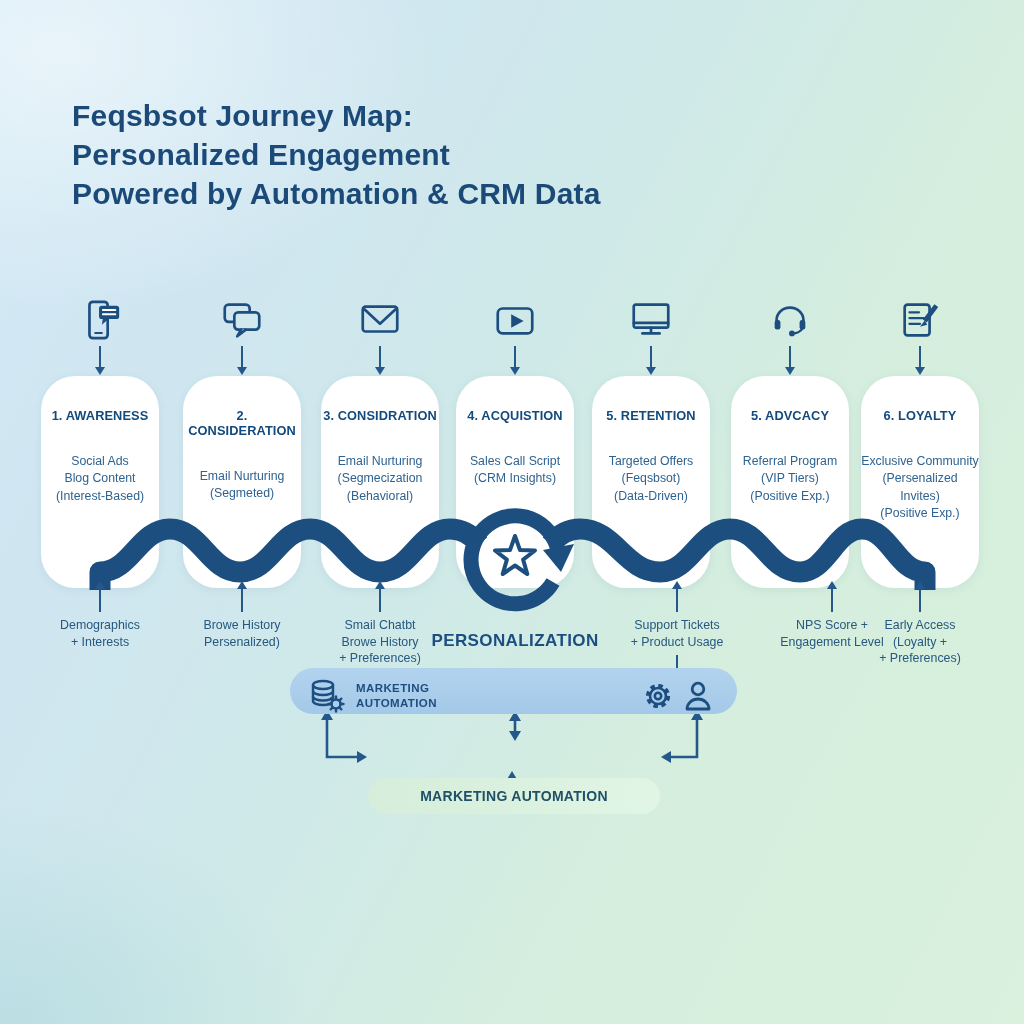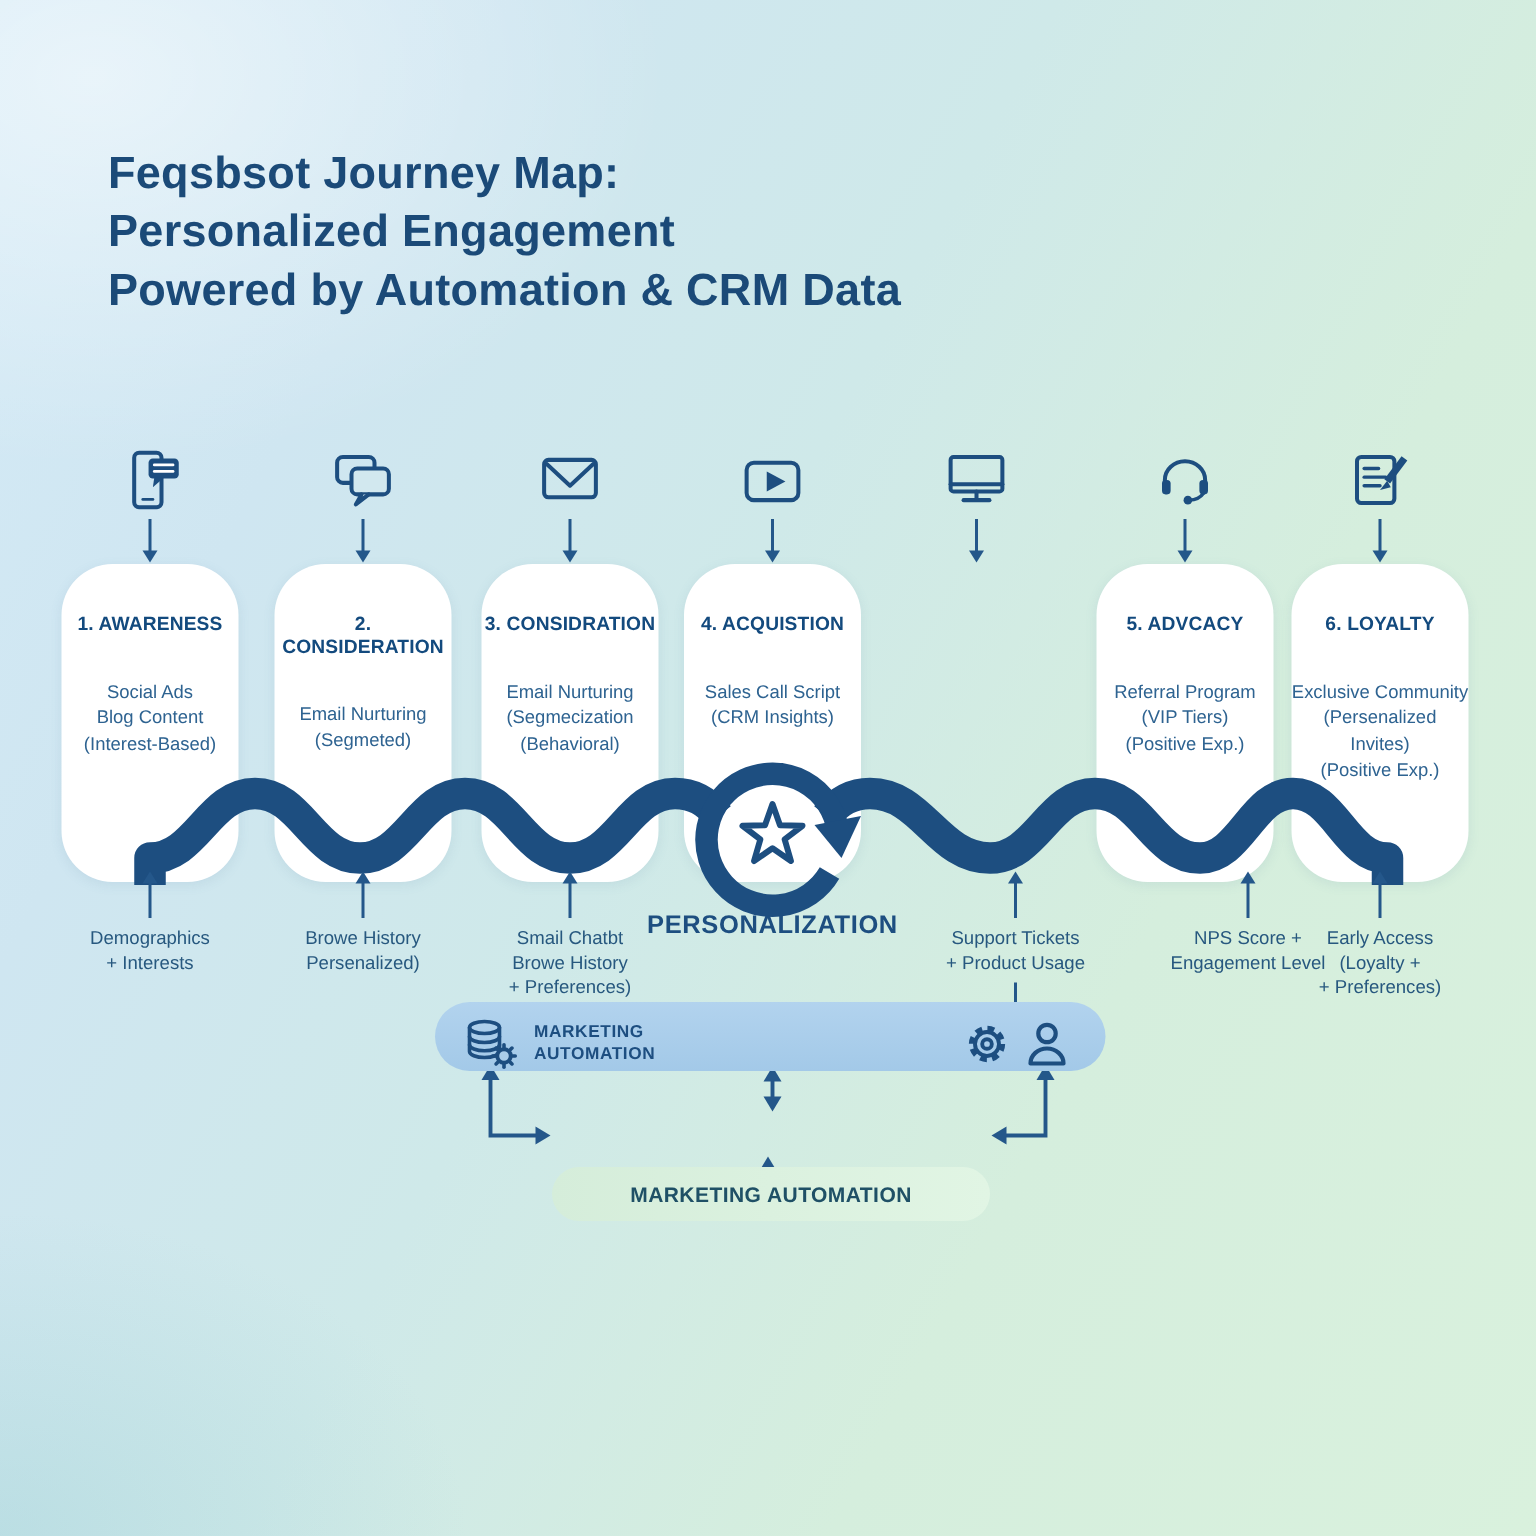--- a/index.html
+++ b/index.html
@@ -32,21 +32,21 @@
   .card-body span{display:block;}
 
   .wave{position:absolute;left:0;top:500px;z-index:3;pointer-events:none;}
 
   .annotation{position:absolute;top:588px;width:160px;text-align:center;z-index:4;
     font-size:12.4px;font-weight:500;color:#27587f;line-height:1.35;}
   .annotation .arr{height:24px;margin-bottom:5px;}
   .annotation .arr2{height:14px;margin-top:5px;}
   .annotation span{display:block;}
 
-  .center-label{position:absolute;left:405px;top:607px;width:220px;text-align:center;z-index:4;
+  .center-label{position:absolute;left:405px;top:631px;width:220px;text-align:center;z-index:4;
     font-size:17px;font-weight:bold;color:#1d4e80;letter-spacing:.4px;}
 
   .auto-bar{position:absolute;left:290px;top:668px;width:447px;height:46px;border-radius:23px;
     background:linear-gradient(180deg,#b2d3ee,#a3c9e8);display:flex;align-items:center;
     box-sizing:border-box;padding:10px 22px 0 18px;z-index:4;}
   .bar-label{margin-left:10px;font-size:11.5px;font-weight:bold;color:#1d4e80;letter-spacing:.4px;line-height:1.3;text-align:left;}
   .bar-label span{display:block;}
   .bar-spacer{flex:1;}
   .bar-right{display:flex;align-items:center;gap:5px;}
 
@@ -152,20 +152,28 @@
   <div class="stage" style="left:581px">
     <div class="icon-wrap">
         <svg class="ic" width="46" height="46" viewBox="0 0 48 48">
       <rect x="6" y="8" width="36" height="24" rx="2"></rect>
       <line x1="6" y1="27" x2="42" y2="27"></line>
       <line x1="24" y1="32" x2="24" y2="37"></line>
       <line x1="15" y1="38" x2="33" y2="38"></line>
     </svg>
       </div>
     <div class="arr down icon-arrow"></div>
+    <div class="card">
+      <div class="card-title">5. RETENTION</div>
+      <div class="card-body">
+        <span>Targeted Offers</span>
+        <span>(Feqsbsot)</span>
+        <span>(Data-Driven)</span>
+      </div>
+    </div>
   </div>
 
   <div class="stage" style="left:720px">
     <div class="icon-wrap">
         <svg class="ic" width="46" height="46" viewBox="0 0 48 48">
       <path d="M10 27 v-3 a14 13 0 0 1 28 0 v3"></path>
       <rect x="8" y="24" width="6" height="10" rx="2.5" fill="#1d4e80" stroke="none"></rect>
       <rect x="34" y="24" width="6" height="10" rx="2.5" fill="#1d4e80" stroke="none"></rect>
       <path d="M37 33 a12 10 0 0 1 -10 5" stroke-width="2.4"></path>
       <circle cx="26" cy="38" r="3" fill="#1d4e80" stroke="none"></circle>

